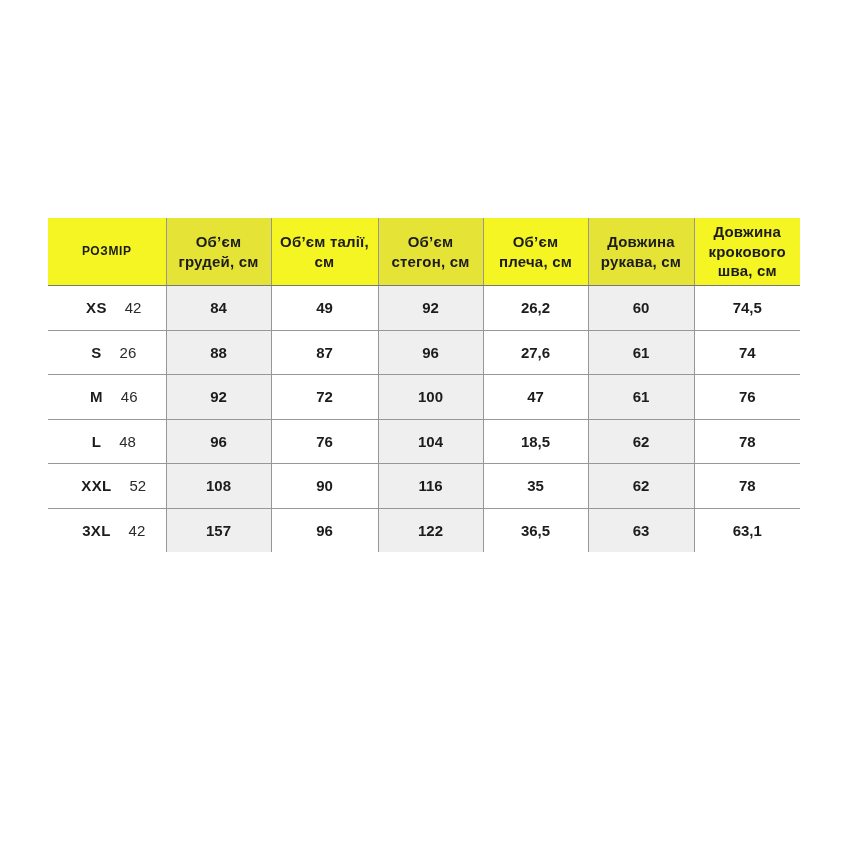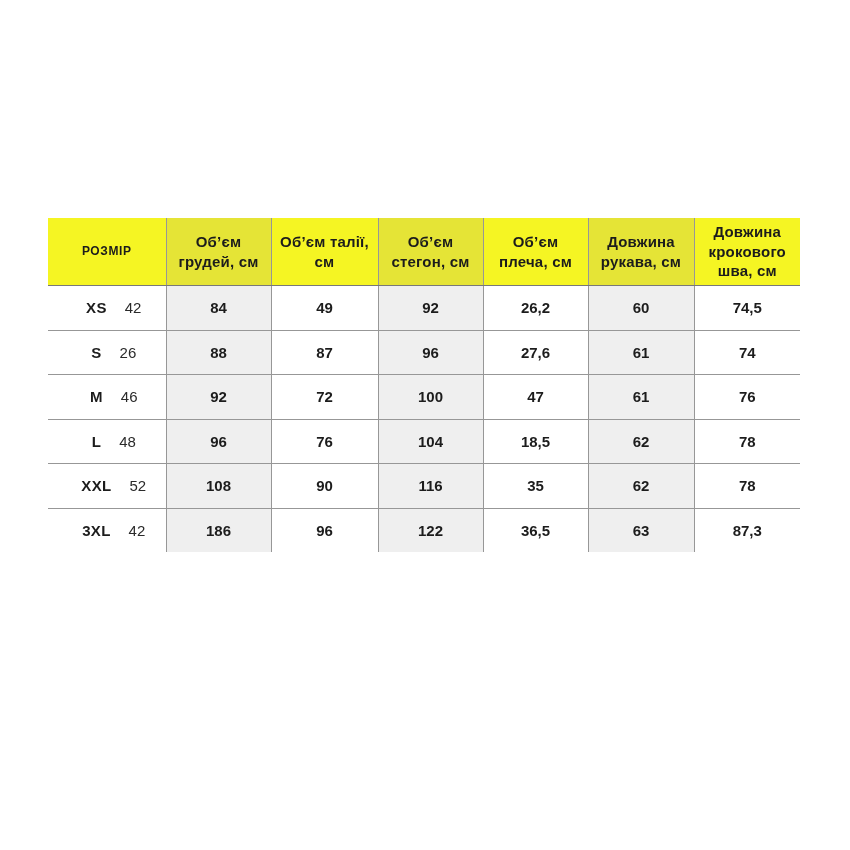--- a/index.html
+++ b/index.html
@@ -169,22 +169,22 @@
           <td class="shaded">116</td>
           <td>35</td>
           <td class="shaded">62</td>
           <td>78</td>
         </tr>
         <tr>
           <td class="size-cell"><span class="inner">
               <span class="size-code">3XL</span>
               <span class="size-num">42</span>
             </span></td>
-          <td class="shaded">186</td>
+          <td class="shaded">157</td>
           <td>96</td>
           <td class="shaded">122</td>
           <td>36,5</td>
           <td class="shaded">63</td>
-          <td>87,3</td>
+          <td>63,1</td>
         </tr>
       </tbody>
   </table>
 </div>
 
 </body></html>

